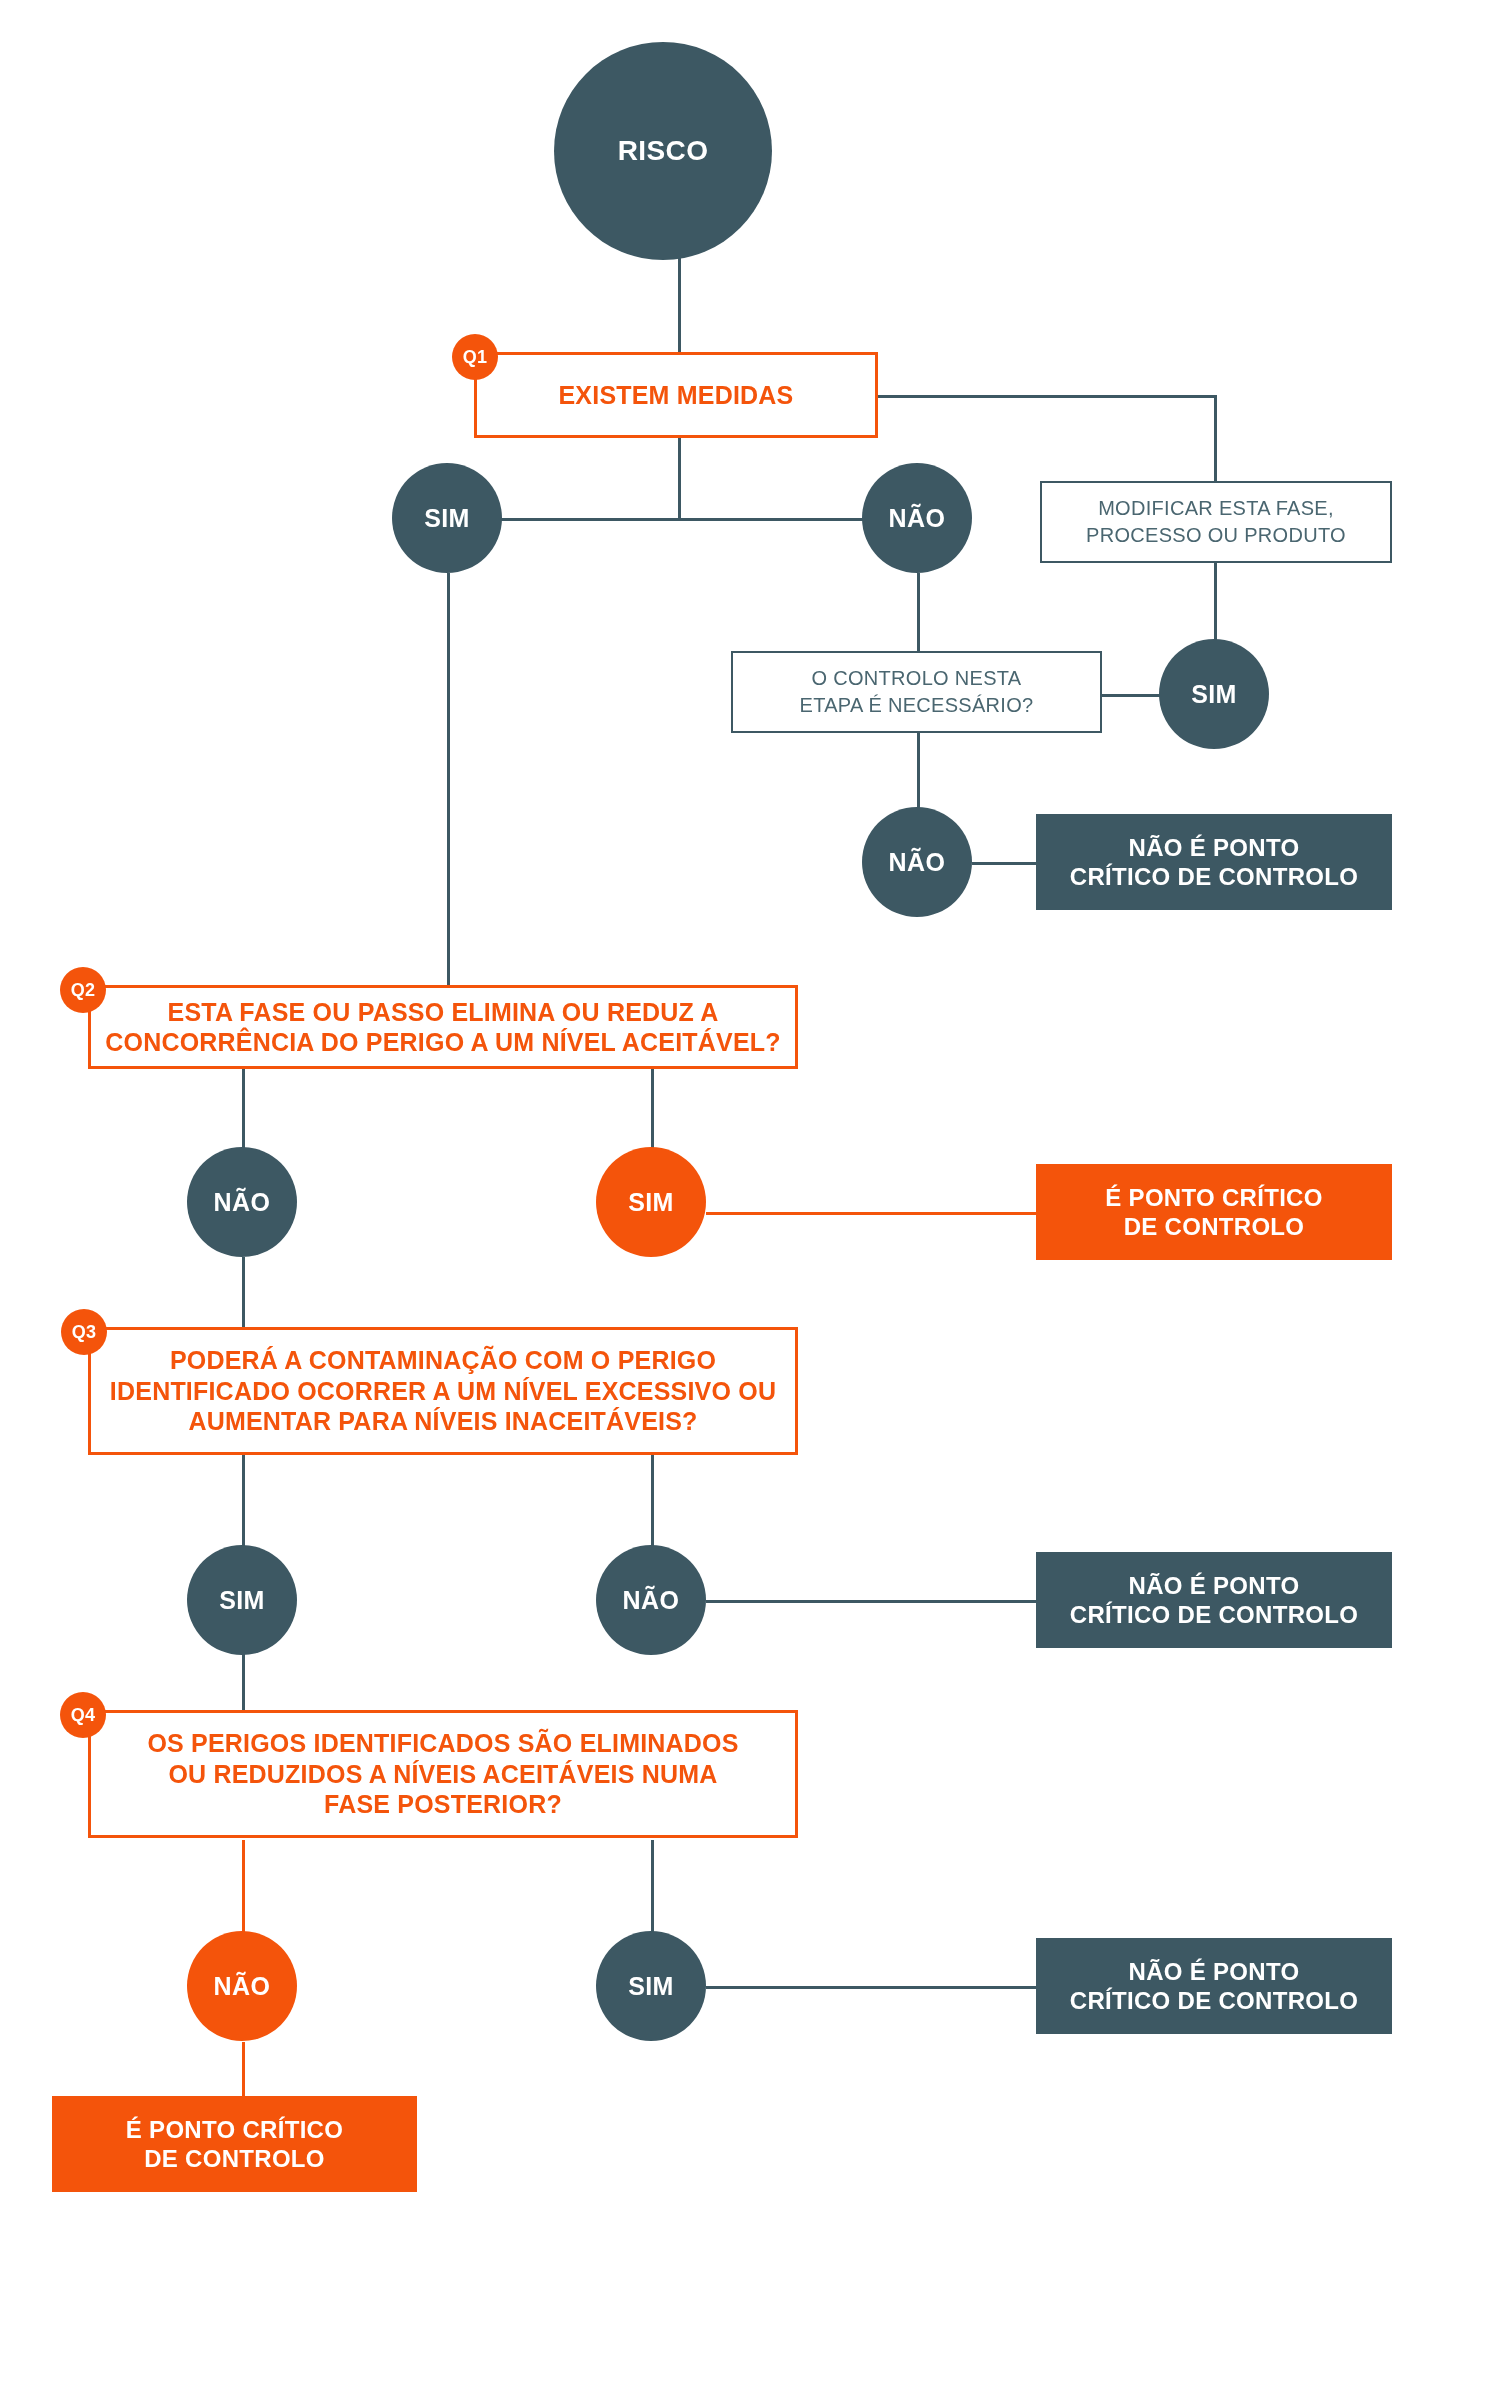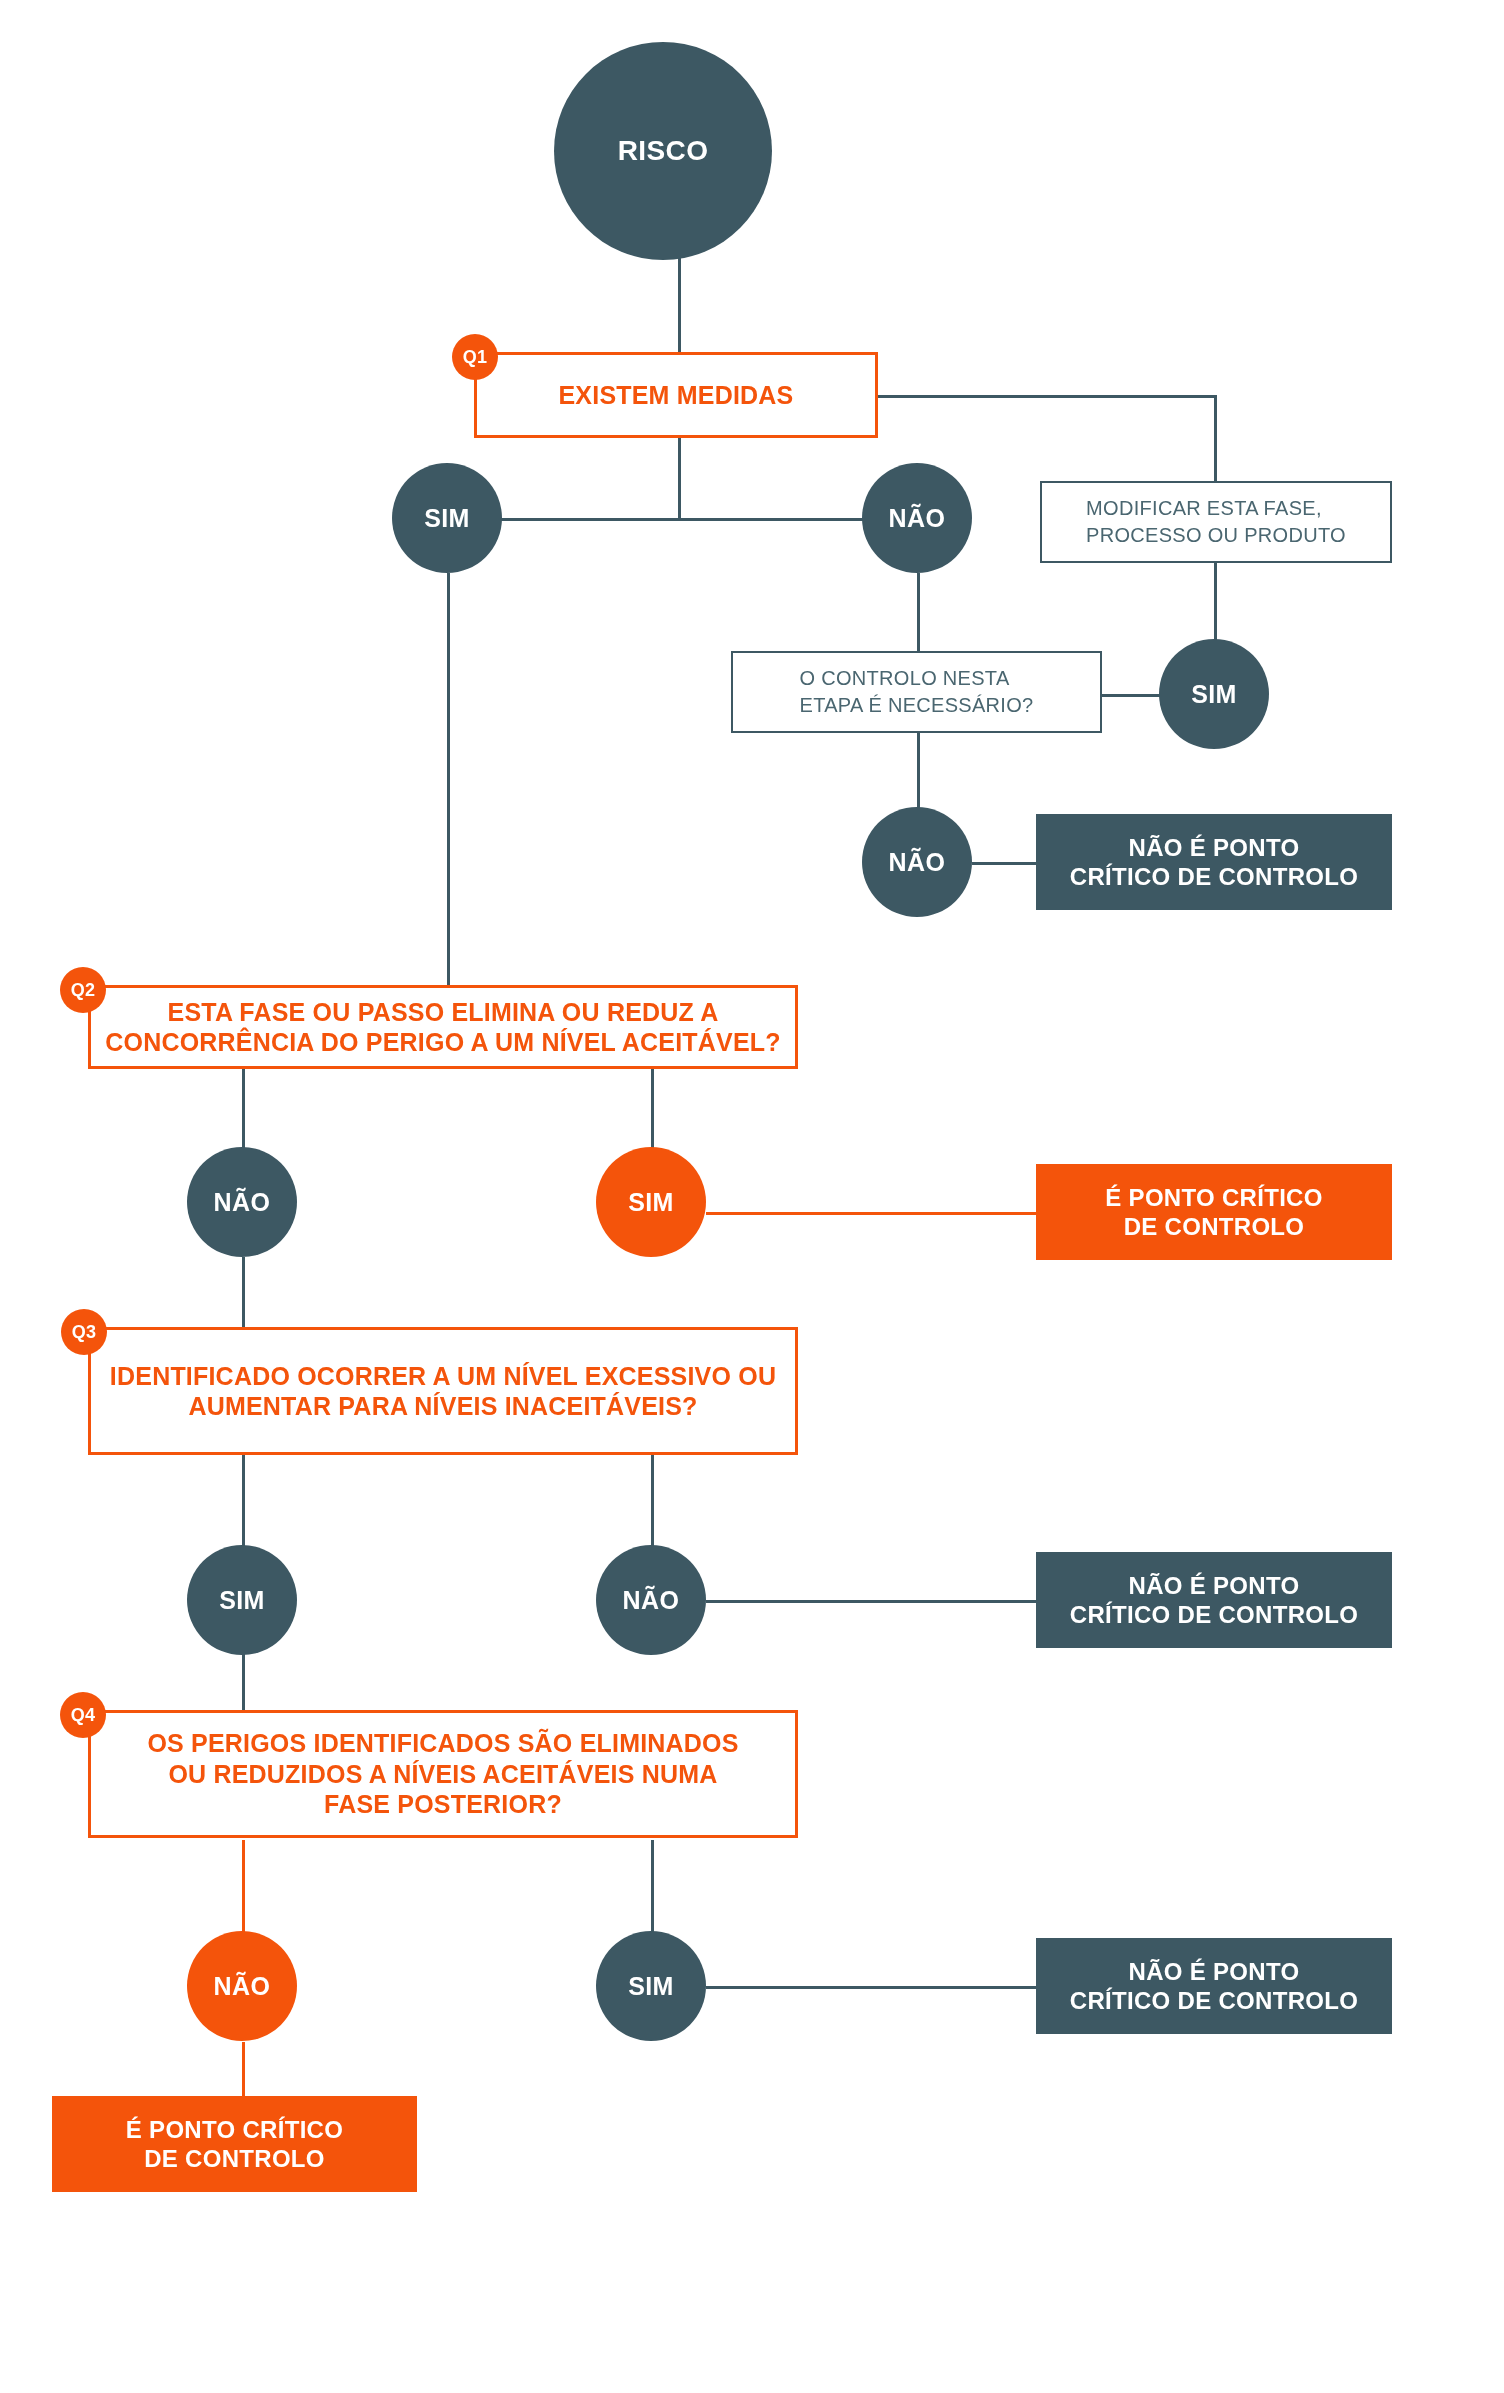--- a/index.html
+++ b/index.html
@@ -66,20 +66,21 @@
     z-index:6;
     letter-spacing:.3px;
   }
 
   
   .pbox {
     position:absolute;
     border:2px solid #3d5863;
     background:#ffffff;
     color:#4a6670;
+    text-align:center;
     display:flex; align-items:center; justify-content:center;
     font-size:20px;
     line-height:1.35;
     letter-spacing:.3px;
     z-index:3;
     padding:4px 10px;
   }
 
   
   .rbox {
@@ -217,20 +218,21 @@
       <div>É PONTO CRÍTICO</div>
       <div>DE CONTROLO</div>
     </div>
   </div>
 
   <div class="qbadge" style="left:61px; top:1309px;">
     <span>Q3</span>
   </div>
   <div class="qbox" style="left:88px; top:1327px; width:710px; height:128px; font-size:25px;">
     <div>
+      <div>PODERÁ A CONTAMINAÇÃO COM O PERIGO</div>
       <div>IDENTIFICADO OCORRER A UM NÍVEL EXCESSIVO OU</div>
       <div>AUMENTAR PARA NÍVEIS INACEITÁVEIS?</div>
     </div>
   </div>
 
   <div class="circle slate" style="left:187px; top:1545px; width:110px; height:110px; font-size:25px;">
     <span>SIM</span>
   </div>
   <div class="circle slate" style="left:596px; top:1545px; width:110px; height:110px; font-size:25px;">
     <span>NÃO</span>

